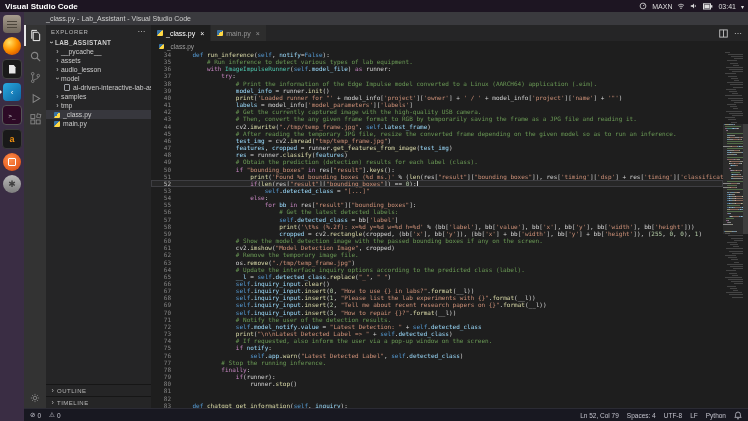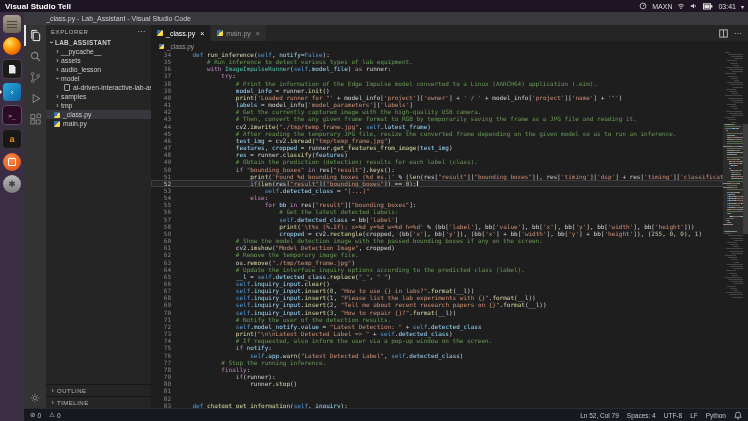--- a/index.html
+++ b/index.html
@@ -108,21 +108,21 @@
   .sb-item{display:flex;align-items:center;gap:2px;white-space:nowrap;}
   .sb-right{margin-left:auto;display:flex;align-items:center;gap:8px;}
   .sb-ico{font-size:6.5px;}
 </style>
 </head>
 <body>
 
 <div class="screen">
 
   <div class="top-panel">
-    <span class="app-name">Visual Studio Tell</span>
+    <span class="app-name">Visual Studio Code</span>
     <div class="top-right">
       <svg width="8" height="8" viewBox="0 0 10 10">
           <circle cx="5" cy="5" r="3.6" fill="none" stroke="#ddd" stroke-width="1"></circle>
           <path d="M5 5L7 3.4" stroke="#ddd" stroke-width="1"></path>
         </svg>
       <span>MAXN</span>
       <svg width="8" height="8" viewBox="0 0 10 10">
           <path d="M1.2 4.2a6 6 0 0 1 7.6 0M2.7 6a3.6 3.6 0 0 1 4.6 0" fill="none" stroke="#ddd" stroke-width="1"></path>
           <circle cx="5" cy="7.7" r="0.9" fill="#ddd"></circle>
         </svg>

